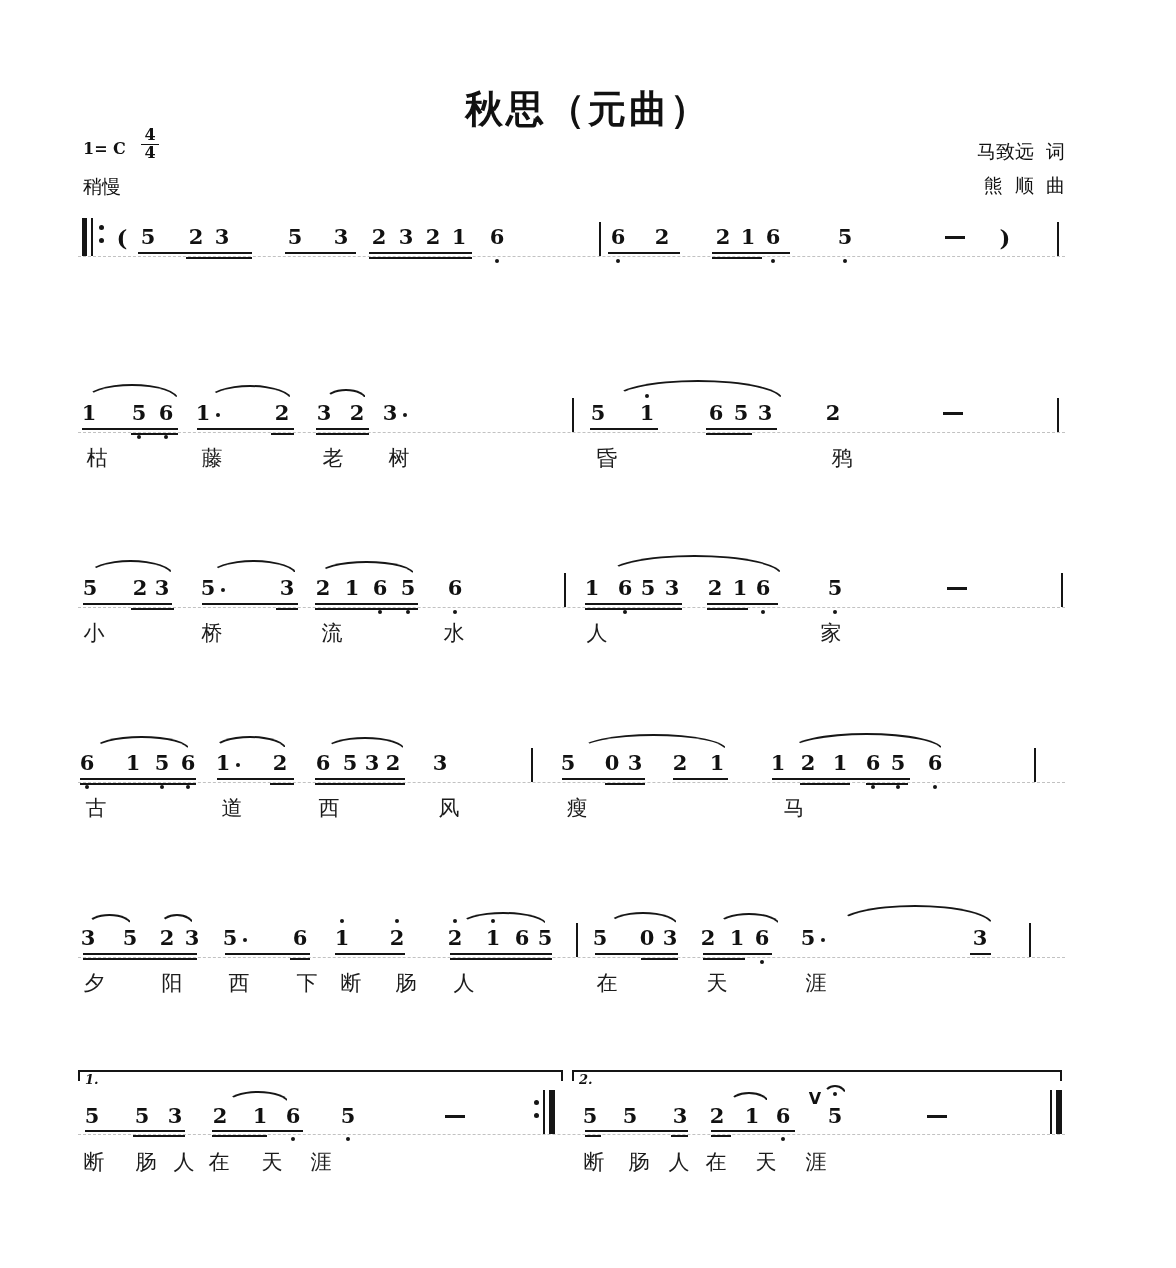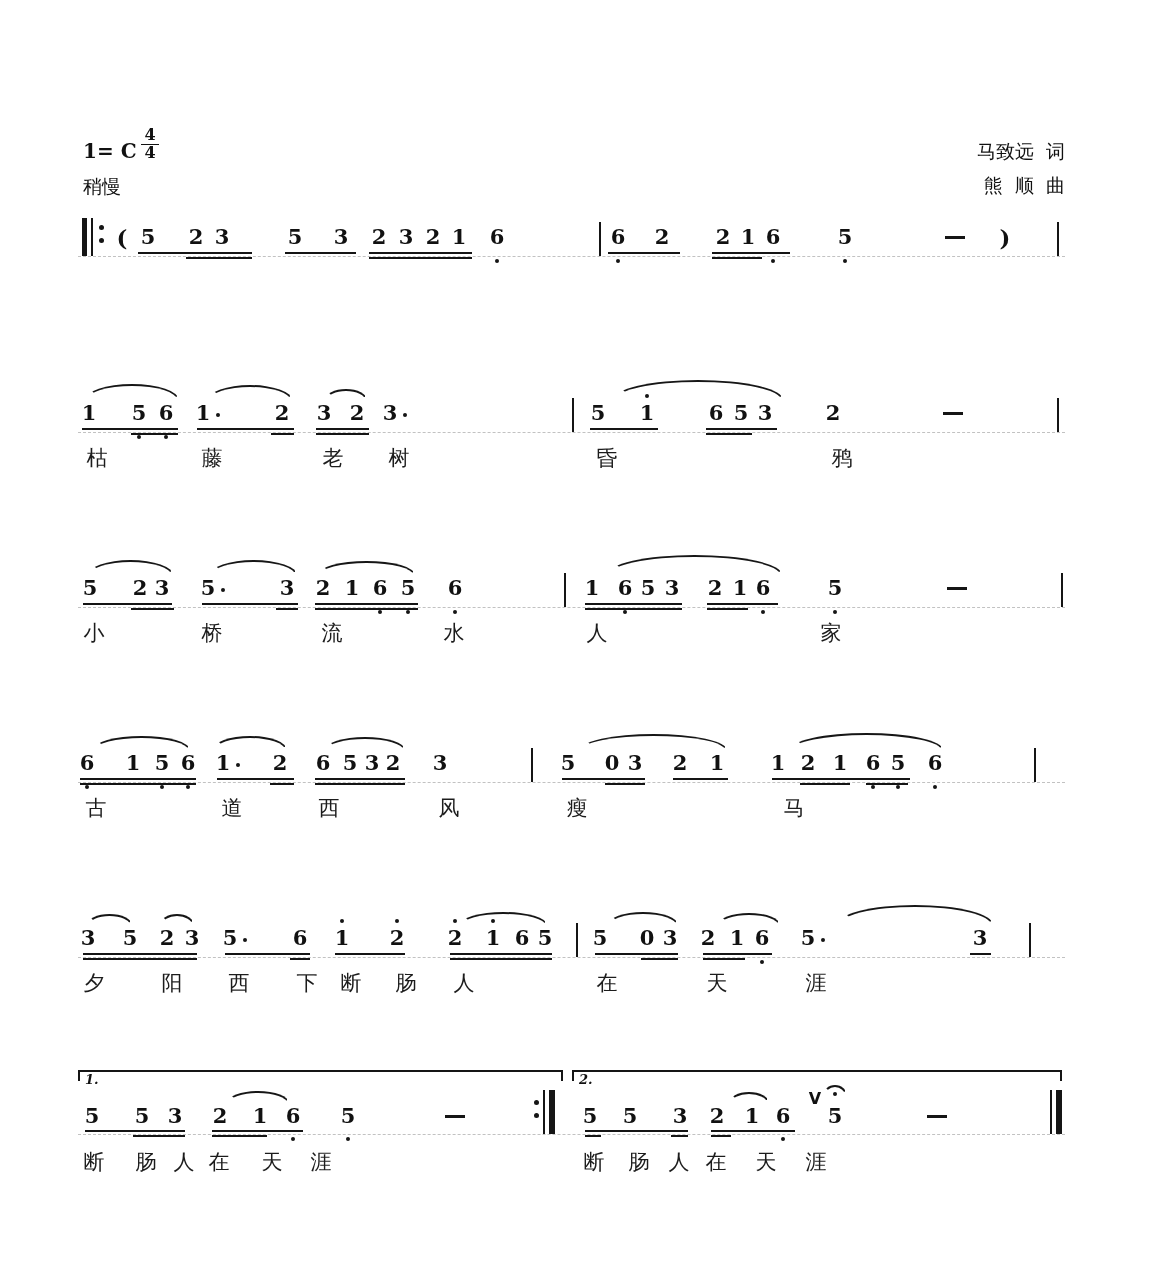--- a/index.html
+++ b/index.html
@@ -1,20 +1,20 @@
 <!DOCTYPE html>
 <html><head>
 <meta charset="utf-8">
 <style>
   html,body{margin:0;padding:0;background:#ffffff;}
   .sheet{position:relative;width:1176px;height:1268px;background:#ffffff;overflow:hidden;
          font-family:"DejaVu Serif", serif;color:#111;}
   .title{position:absolute;top:84px;left:0;width:100%;text-align:center;
          font-weight:bold;font-size:38px;letter-spacing:3px;}
-  .keysig{position:absolute;left:83px;top:139px;font-size:20px;font-weight:bold;white-space:pre;}
+  .keysig{position:absolute;left:83px;top:139px;font-size:16px;font-weight:bold;white-space:pre;}
   .timesig{position:absolute;left:141px;top:127px;width:18px;text-align:center;
            font-size:16px;font-weight:bold;line-height:1.05;}
   .timesig .den{border-top:1.5px solid #111;display:block;}
   .timesig .num{display:block;}
   .tempo{position:absolute;left:83px;top:174px;font-size:19px;}
   .credit{position:absolute;right:111px;font-size:19px;white-space:pre;}
   .credit.l1{top:139px;}
   .credit.l2{top:173px;}
   
   .note{position:absolute;transform:translateX(-50%);font-weight:bold;font-size:21px;line-height:1;white-space:pre;}
@@ -32,20 +32,21 @@
   .bracket{position:absolute;border-top:2px solid #151515;border-left:2px solid #151515;border-right:2px solid #151515;
            height:11px;box-sizing:border-box;}
   .blabel{position:absolute;font-size:13px;font-weight:bold;font-style:italic;}
   .ferm{position:absolute;width:24px;height:11px;box-sizing:border-box;border:2px solid transparent;
         border-top:2px solid #151515;border-radius:50% 50% 0 0 / 100% 100% 0 0;transform:translateX(-50%);}
 </style>
 </head>
 <body>
 
 <div class="sheet">
+  <div class="title">秋思（元曲）</div>
   <div class="keysig">1= C</div>
   <div class="timesig">
     <span class="num">4</span>
     <span class="den">4</span>
   </div>
   <div class="tempo">稍慢</div>
   <div class="credit l1">马致远  词</div>
   <div class="credit l2">熊  顺  曲</div>
   <div id="score">
       <div class="guide" style="left: 78px; top: 256px; width: 987px;"></div>

